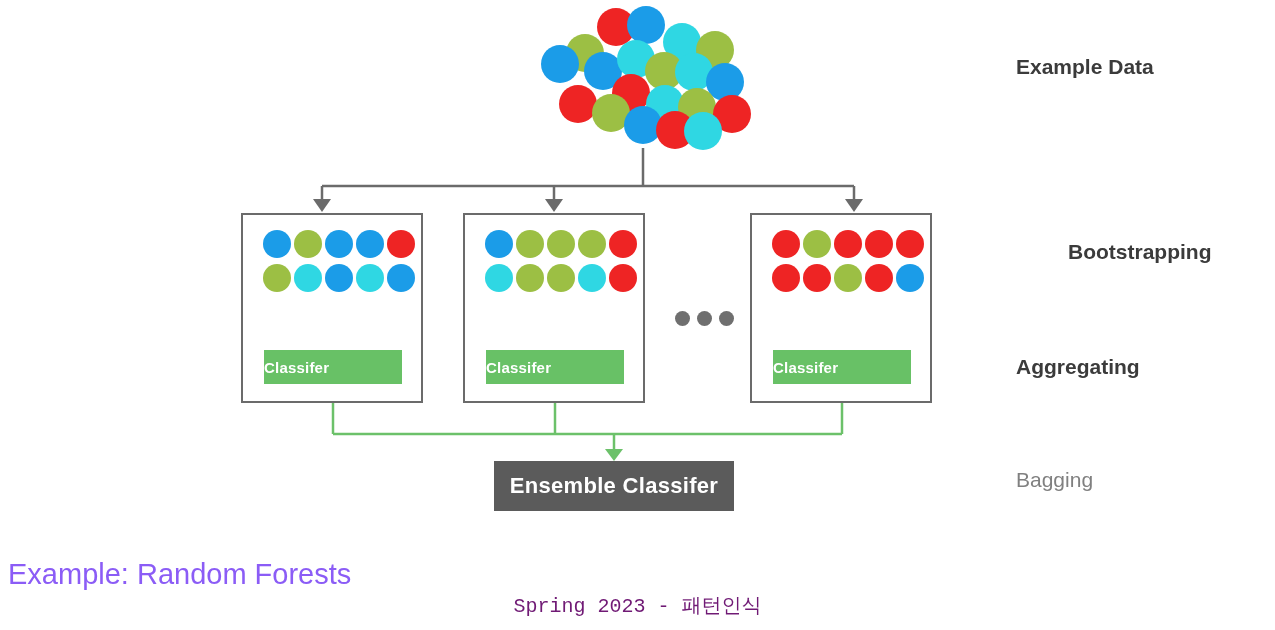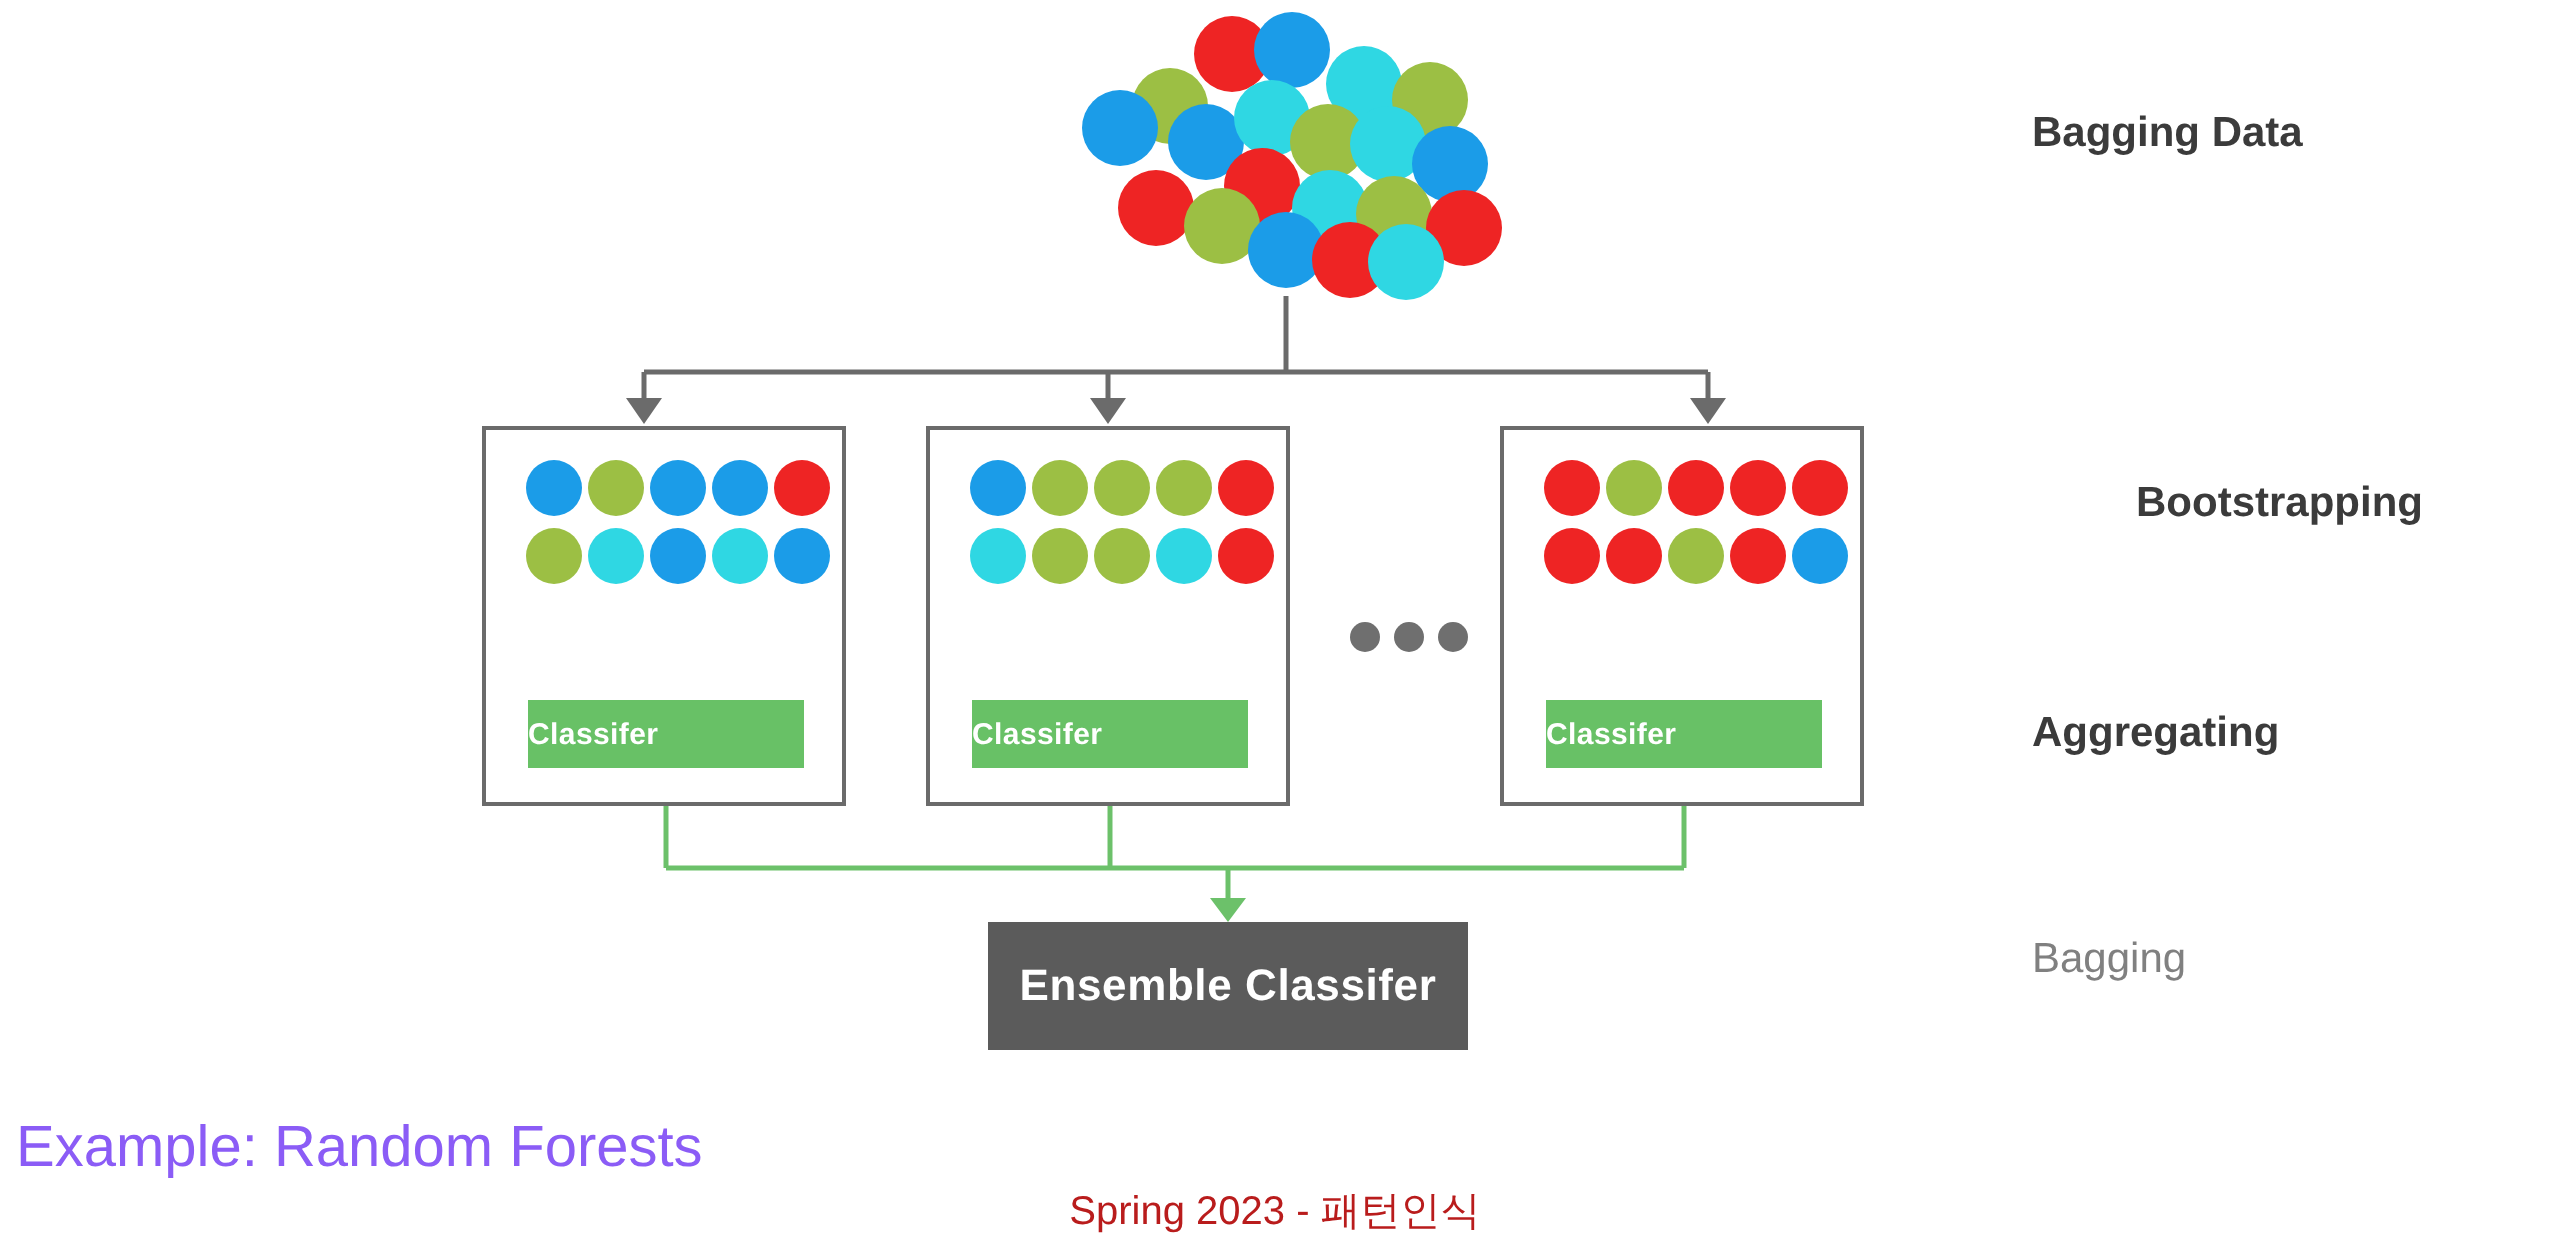--- a/index.html
+++ b/index.html
@@ -89,22 +89,23 @@
     font-weight: 400;
     white-space: nowrap;
   }
   #footer-text {
     position: absolute;
     left: 0;
     top: 592px;
     width: 1275px;
     text-align: center;
     font-size: 20px;
-    color: #b91c1c;
+    color: #701a75;
     white-space: nowrap;
+    font-family: Liberation Mono, monospace;
   }
   svg.connectors {
     position: absolute;
     left: 0; top: 0;
     width: 1275px; height: 630px;
     pointer-events: none;
   }
 </style>
 </head>
 <body>
@@ -202,26 +203,26 @@
         <span>Classifer</span>
       </div>
     </div>
 
   <div id="ellipsis">
       <div class="ellipsis-dot" style="left: 675px; top: 311px;"></div>
       <div class="ellipsis-dot" style="left: 697px; top: 311px;"></div>
       <div class="ellipsis-dot" style="left: 719px; top: 311px;"></div>
     </div>
 
-  <div class="ensemble-box" id="ensemble" style="left: 494px; top: 461px; width: 240px; height: 64px; background: rgb(91, 91, 91);">
+  <div class="ensemble-box" id="ensemble" style="left: 494px; top: 461px; width: 240px; height: 50px; background: rgb(91, 91, 91);">
     <span>Ensemble Classifer</span>
   </div>
 
   <div id="side-labels">
-      <div class="side-label bold" style="left: 1016px; top: 55px;">Bagging Data</div>
+      <div class="side-label bold" style="left: 1016px; top: 55px;">Example Data</div>
       <div class="side-label bold" style="left: 1068px; top: 240px;">Bootstrapping</div>
       <div class="side-label bold" style="left: 1016px; top: 355px;">Aggregating</div>
       <div class="side-label light" style="left: 1016px; top: 458px;">Bagging</div>
     </div>
 
   <div id="example-text">Example: Random Forests</div>
   <div id="footer-text">Spring 2023 - 패턴인식</div>
 
 </div>
 

